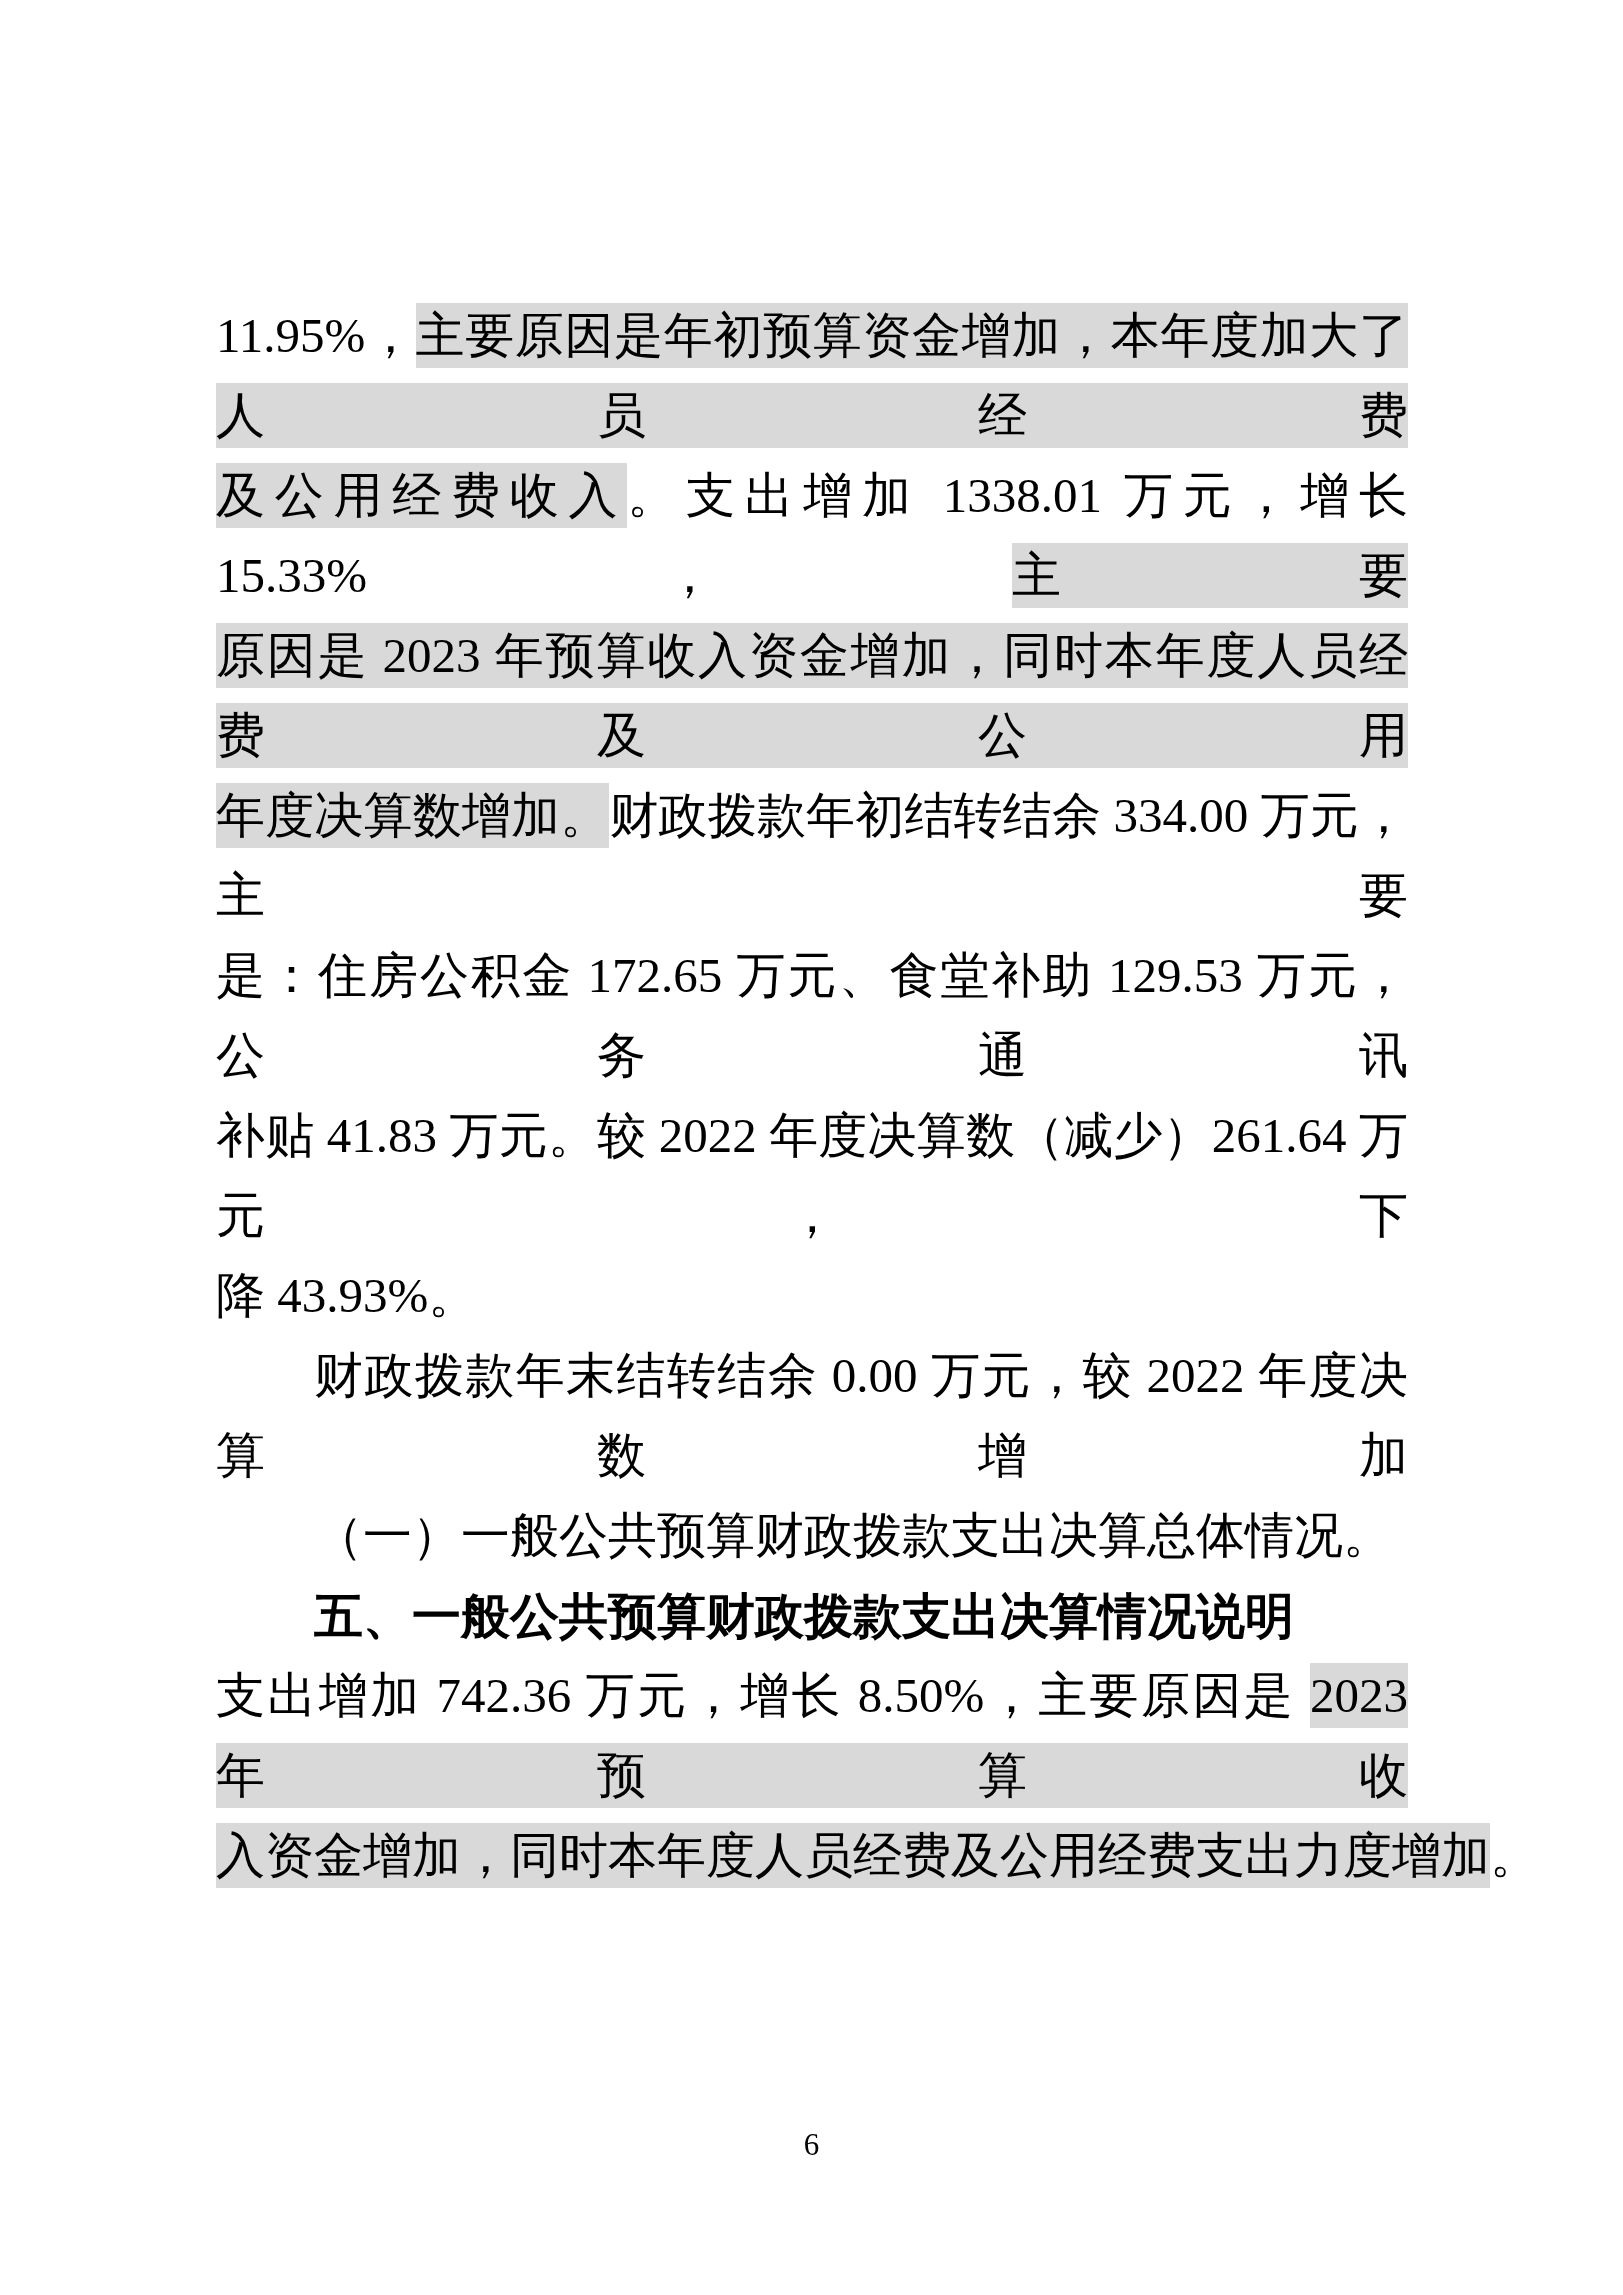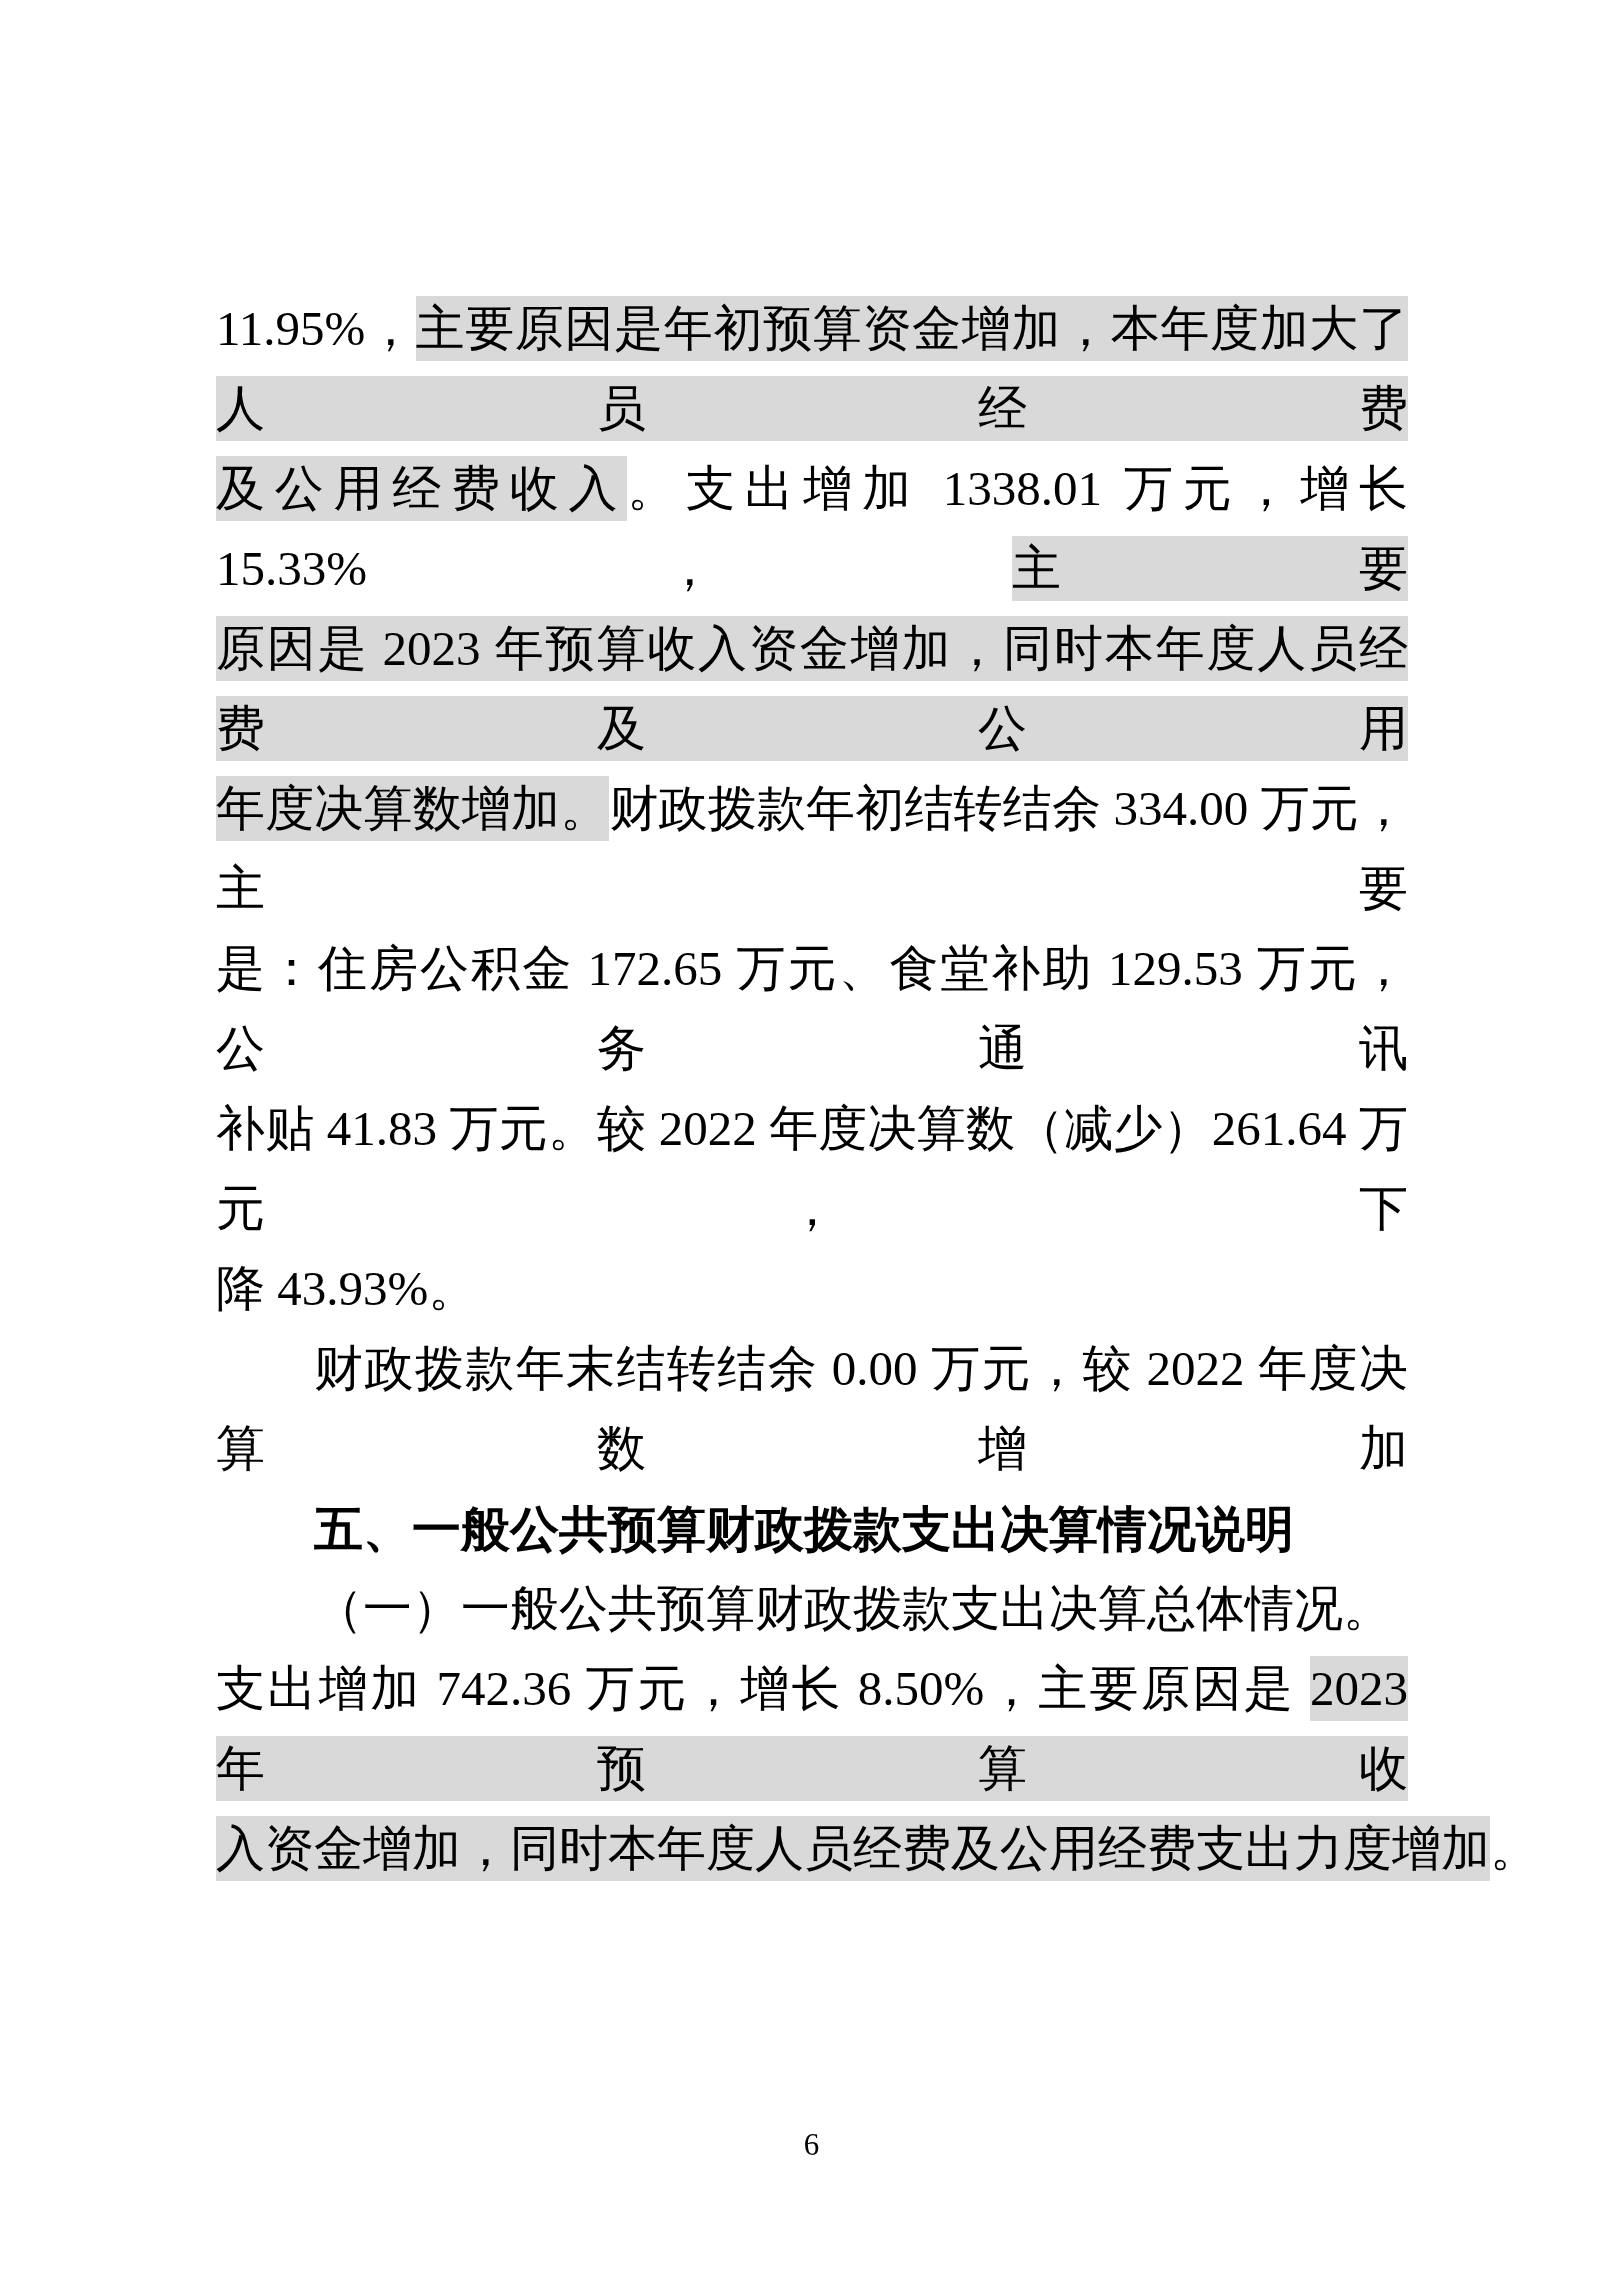--- a/index.html
+++ b/index.html
@@ -10,21 +10,21 @@
   .page {
     position: relative;
     width: 1623px;
     height: 2295px;
     background: #ffffff;
     overflow: hidden;
   }
   .doc-body {
     position: absolute;
     left: 216px;
-    top: 289px;
+    top: 296px;
     width: 1192px;
   }
   .line {
     font-family: "Liberation Serif", "DejaVu Serif", serif;
     font-size: 49px;
     line-height: 80px;
     color: #000000;
     white-space: nowrap;
   }
   .line.justify {
@@ -66,21 +66,21 @@
 <div class="page">
   <div class="doc-body">
       <div class="line justify"><span class="seg">11.95%，</span><span class="seg hl">主要原因是年初预算资金增加，本年度加大了人员经费</span></div>
       <div class="line justify"><span class="seg hl">及公用经费收入</span><span class="seg">。支出增加 1338.01 万元，增长 15.33%，</span><span class="seg hl">主要</span></div>
       <div class="line justify"><span class="seg hl">原因是 2023 年预算收入资金增加，同时本年度人员经费及公用</span></div>
       <div class="line justify"><span class="seg hl">年度决算数增加。</span><span class="seg">财政拨款年初结转结余 334.00 万元，主要</span></div>
       <div class="line justify"><span class="seg">是：住房公积金 172.65 万元、食堂补助 129.53 万元，公务通讯</span></div>
       <div class="line justify"><span class="seg">补贴 41.83 万元。较 2022 年度决算数（减少）261.64 万元，下</span></div>
       <div class="line"><span class="seg">降 43.93%。</span></div>
       <div class="line indent justify"><span class="seg">财政拨款年末结转结余 0.00 万元，较 2022 年度决算数增加</span></div>
+      <div class="line indent"><span class="seg">（一）一般公共预算财政拨款支出决算总体情况。</span></div>
       <div class="line indent heading"><span class="seg bold">五、一般公共预算财政拨款支出决算情况说明</span></div>
-      <div class="line indent"><span class="seg">（一）一般公共预算财政拨款支出决算总体情况。</span></div>
       <div class="line justify"><span class="seg">支出增加 742.36 万元，增长 8.50%，主要原因是 </span><span class="seg hl">2023 年预算收</span></div>
       <div class="line"><span class="seg hl">入资金增加，同时本年度人员经费及公用经费支出力度增加</span><span class="seg">。</span></div>
       <div class="line indent"></div>
     </div>
   <div class="page-number">6</div>
 </div>
 
 
 </body></html>

